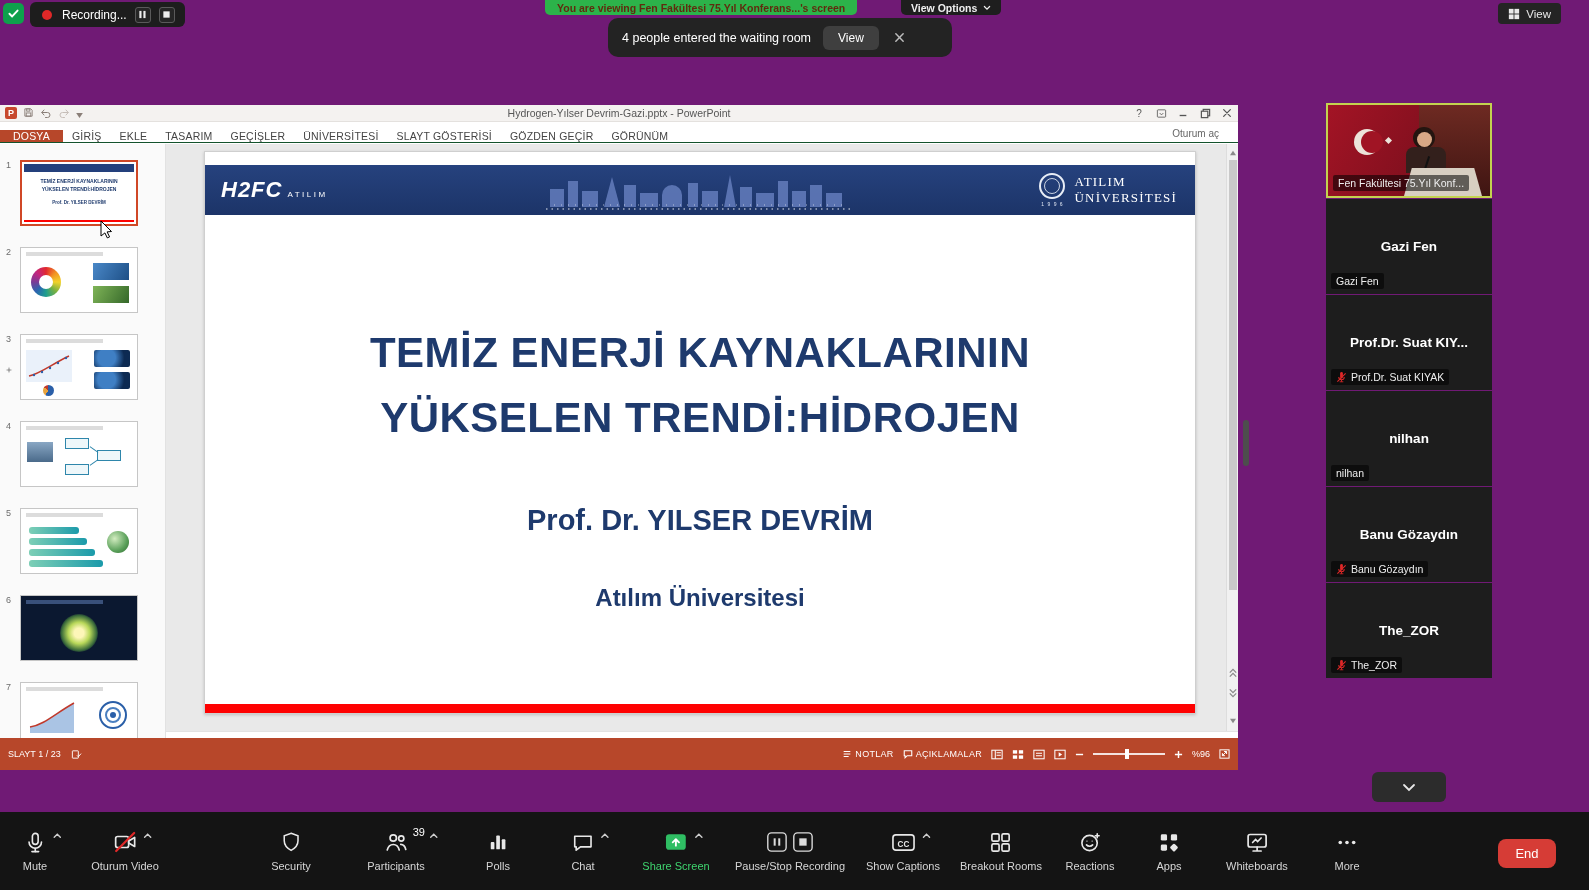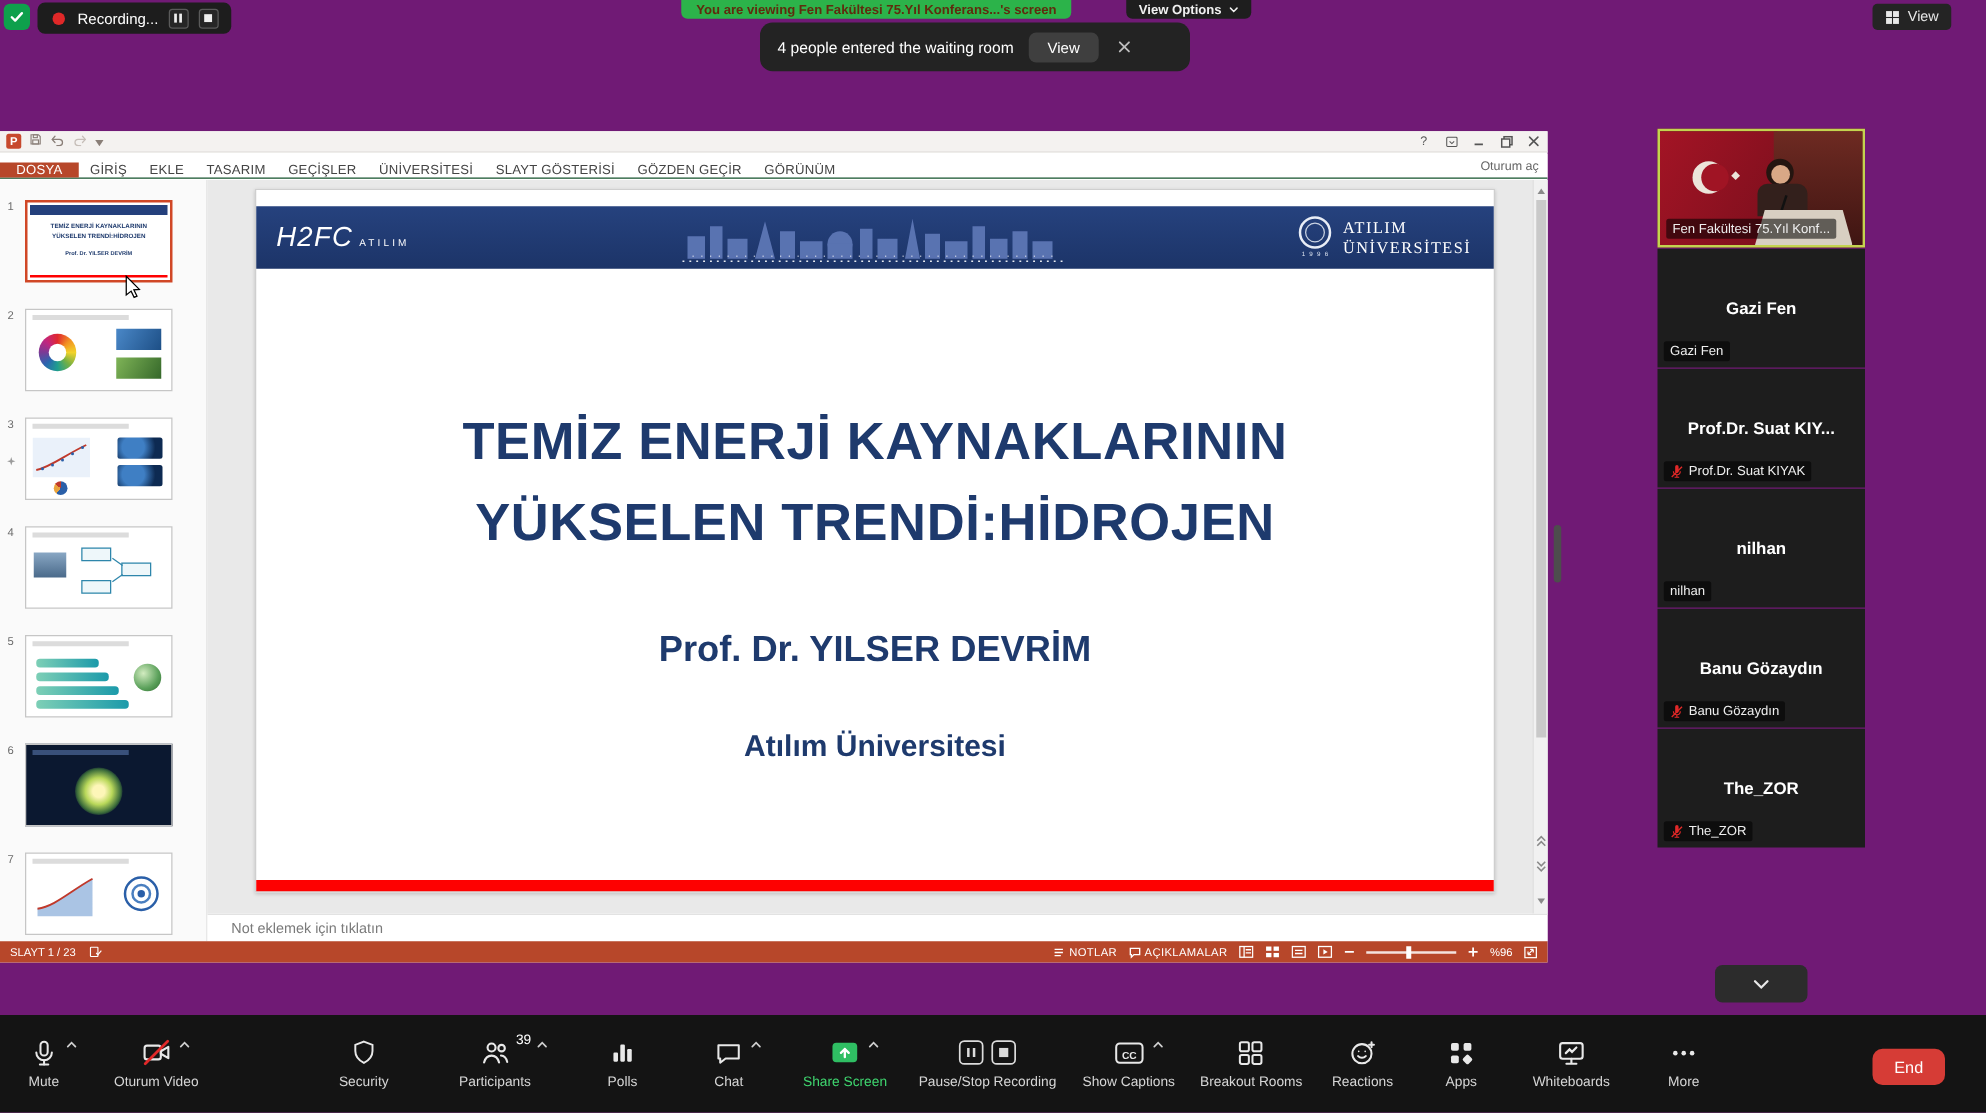--- a/index.html
+++ b/index.html
@@ -23,21 +23,21 @@
   .ppt{position:absolute;left:0;top:105px;width:1238px;height:665px;background:#fff}
   .ppt-titlebar{position:absolute;left:0;top:0;right:0;height:17px;background:#f4f2f0;border-bottom:1px solid #e4e1de;display:flex;align-items:center}
   .qat{display:flex;align-items:center;gap:6px;padding-left:5px;z-index:2}
   .ppt-appicon{width:12px;height:12px;background:#c7492d;border-radius:2px;color:#fff;font-size:9px;font-weight:bold;display:flex;align-items:center;justify-content:center}
   .ppt-title{position:absolute;left:0;right:0;text-align:center;font-size:10.5px;color:#565656}
   .win-controls{margin-left:auto;display:flex;align-items:center;z-index:2}
   .wc{width:22px;height:16px;display:flex;align-items:center;justify-content:center;font-size:10px;color:#555}
   .ppt-tabs{position:absolute;left:0;top:18px;right:0;height:20px;background:#fff;border-bottom:1px solid #14532d;display:flex;align-items:flex-end}
   .tab{font-size:10.5px;color:#444;padding:0 9px;display:flex;align-items:center;letter-spacing:.2px}
   .tab.file{background:#b7472a;color:#fff;padding:0 13px}
-  .signin{position:absolute;right:7px;top:0;height:21px;display:flex;align-items:center;font-size:10px;color:#666}
+  .signin{position:absolute;right:19px;top:0;height:21px;display:flex;align-items:center;font-size:10px;color:#666}
 
   .thumbs{position:absolute;left:0;top:39px;bottom:17px;width:166px;background:#fafafa;border-right:1px solid #e2e2e2;overflow:hidden}
   .thumb-row{position:absolute;left:0;width:166px;height:66px}
   .thumb-num{position:absolute;left:6px;top:0;font-size:9px;color:#6c6c6c}
   .thumb-star{position:absolute;left:5px;top:26px}
   .thumb{position:absolute;left:20px;top:0;width:118px;height:66px;background:#fff;border:1px solid #c6c6c6;overflow:hidden}
   .thumb.sel{border:2px solid #d04726}
   .mt-bar{position:absolute;top:4px;left:5px;right:34px;height:4px;background:#dcdcdc}
   
   .m-band{position:absolute;top:2px;left:2px;right:2px;height:8px;background:#24407c}
@@ -73,41 +73,41 @@
   
   .t7-chart{position:absolute;left:5px;top:14px}
   .rings{position:absolute;right:10px;top:18px;width:28px;height:28px;border:2px solid #2a5fa8;border-radius:50%}
   .rings::before{content:"";position:absolute;inset:4px;border:2px solid #4a7fc0;border-radius:50%}
   .rings::after{content:"";position:absolute;inset:9px;background:#2a5fa8;border-radius:50%}
 
   .canvas{position:absolute;left:166px;top:39px;right:0;bottom:39px;background:#e9e9e9}
   .slide{position:absolute;left:38px;top:7px;width:992px;height:563px;background:#fff;border:1px solid #cfcfcf;box-shadow:0 1px 3px rgba(0,0,0,.18)}
   .sl-band{position:absolute;left:0;top:13px;width:100%;height:50px;background:linear-gradient(180deg,#26427e,#1c3468)}
   .h2fc{position:absolute;left:16px;top:50%;transform:translateY(-50%);color:#fff;display:flex;align-items:baseline;gap:5px}
-  .h2fc-main{font-size:22px;font-weight:normal;font-style:italic;letter-spacing:1px}
+  .h2fc-main{font-size:22px;font-weight:bold;font-style:italic;letter-spacing:1px}
   .h2fc-sub{font-size:8px;letter-spacing:2.5px}
   .skyline{position:absolute;left:50%;transform:translateX(-50%);bottom:2px}
   .atilim{position:absolute;right:18px;top:50%;transform:translateY(-50%);display:flex;align-items:center;gap:9px;color:#fff}
   .emb-col{display:flex;flex-direction:column;align-items:center;gap:2px}
   .emblem{width:26px;height:26px;border-radius:50%;border:2px solid #e8edf6;position:relative}
   .emblem::after{content:"";position:absolute;inset:3px;border:1px solid #e8edf6;border-radius:50%;opacity:.85}
   .emb-year{font-size:5px;letter-spacing:1px;color:#dfe6f2}
   .logotext{font-family:"Liberation Serif",serif;font-size:13px;letter-spacing:1.2px;line-height:1.2}
   .sl-title{position:absolute;left:0;right:0;top:168px;text-align:center;color:#1e3a6d;font-weight:bold;font-size:42px;line-height:65px;letter-spacing:.5px}
   .sl-presenter{position:absolute;left:0;right:0;top:352px;text-align:center;color:#1e3a6d;font-weight:bold;font-size:29px}
   .sl-affil{position:absolute;left:0;right:0;top:432px;text-align:center;color:#1e3a6d;font-weight:bold;font-size:24px}
   .sl-red{position:absolute;left:0;bottom:0;width:100%;height:9px;background:#fe0101}
 
   .vscroll{position:absolute;right:0;top:0;bottom:0;width:12px;background:#f1f1f1;border-left:1px solid #ddd}
   .vs-thumb{position:absolute;left:2px;top:16px;width:8px;height:430px;background:#c9c9c9}
   .vs-btn{position:absolute;left:0;width:12px;height:13px;display:flex;align-items:center;justify-content:center}
   .vs-up{top:2px}.vs-prev{bottom:52px}.vs-next{bottom:32px}.vs-down{bottom:4px}
 
   .notes-bar{position:absolute;left:166px;right:0;bottom:17px;height:22px;background:#fff;border-top:1px solid #e2e2e2;display:flex;align-items:center;padding-left:19px;font-size:11.5px;color:#7a7a7a}
-  .statusbar{position:absolute;left:0;right:0;bottom:0;height:17px;background:#b7472a;color:#fff;display:flex;align-items:center;font-size:9px;padding:0 8px;gap:10px}
+  .statusbar{position:absolute;left:0;right:0;bottom:0;height:32px;background:#b7472a;color:#fff;display:flex;align-items:center;font-size:9px;padding:0 8px;gap:10px}
   .sb-right{margin-left:auto;display:flex;align-items:center;gap:9px}
   .sb-btn{display:flex;align-items:center;gap:3px;letter-spacing:.3px}
   .sb-ic{display:flex;align-items:center;justify-content:center}
   .zoom-track{width:72px;height:2px;background:rgba(255,255,255,.85);position:relative}
   .zoom-thumb{position:absolute;left:32px;top:-4px;width:4px;height:10px;background:#fff}
 
   .cursor{position:absolute;left:100px;top:220px;z-index:60}
 
   
   .share-scroll{position:absolute;left:1243px;top:420px;width:6px;height:46px;background:#4d4d4d;border-radius:3px}
@@ -212,20 +212,21 @@
               <path d="M8 4L3.5 9 8 14"></path>
             </svg></span>
         <span><svg width="12" height="10" viewBox="0 0 24 20" fill="none" stroke="#c6beb8" stroke-width="2" stroke-linecap="round">
               <path d="M20 9H9a5 5 0 0 0 0 10h4"></path>
               <path d="M16 4l4.5 5L16 14"></path>
             </svg></span>
         <span><svg width="7" height="5" viewBox="0 0 8 6" fill="#8a7f78">
               <path d="M0 0h8L4 6z"></path>
             </svg></span>
       </div>
+      <div class="ppt-title">Hydrogen-Yılser Devrim-Gazi.pptx - PowerPoint</div>
       <div class="win-controls">
         <span class="wc">?</span>
         <span class="wc">
             <svg width="11" height="11" viewBox="0 0 24 24" fill="none" stroke="#555" stroke-width="1.8">
               <rect x="3" y="4" width="18" height="16" rx="1.5"></rect>
               <path d="M8 11l4 4 4-4"></path>
             </svg>
           </span>
         <span class="wc">
             <svg width="10" height="10" viewBox="0 0 12 12" stroke="#555" stroke-width="1.6">

